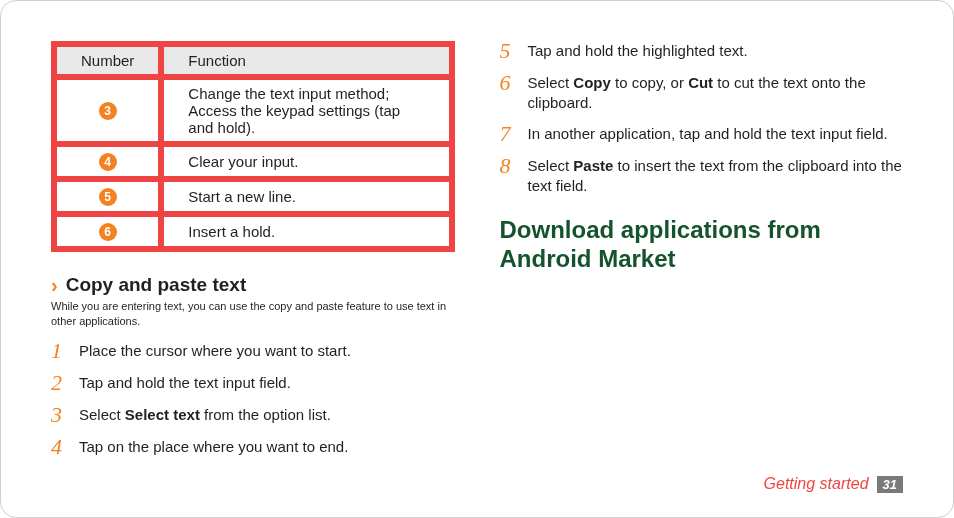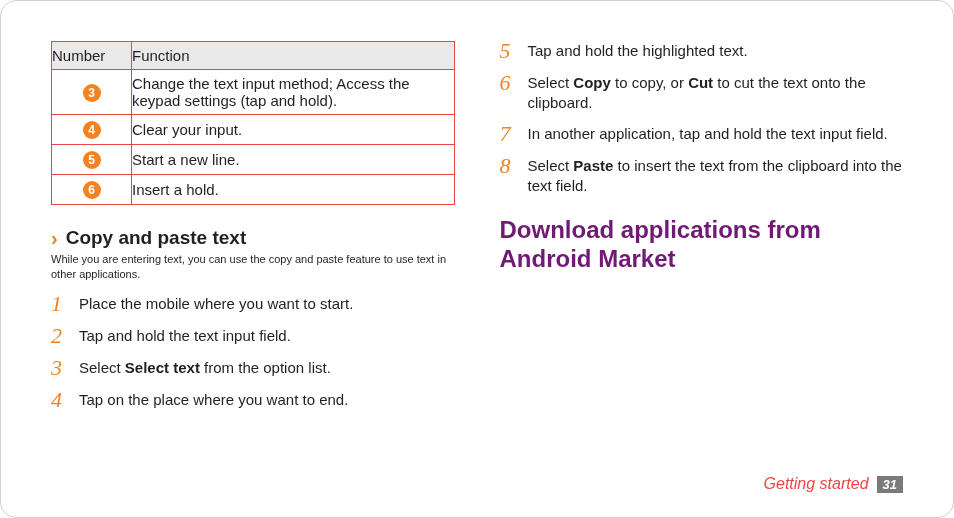--- a/index.html
+++ b/index.html
@@ -23,22 +23,22 @@
       flex: 1;
       min-width: 0;
     }
     
     table {
       width: 100%;
       border-collapse: collapse;
       font-size: 15px;
     }
     th, td {
-      border: 1px solid #ef4444;
-      padding: 5px 0;
+      border: 6px solid #ef4444;
+      padding: 5px 24px;
       text-align: left;
       vertical-align: middle;
       margin-top: 16px;
     }
     th {
       background: #e9e9e9;
       font-weight: 400;
     }
     td.numcell {
       text-align: center;
@@ -98,21 +98,21 @@
       color: #f58220;
       min-width: 18px;
       line-height: 1;
       position: relative;
       top: -1px;
     }
     .bold { font-weight: 700; }
     .steptext { flex: 1; }
     
     h2.section {
-      color: #701a75;
+      color: #14532d;
       font-size: 24px;
       font-weight: 700;
       line-height: 1.2;
       margin-top: 20px;
       margin-bottom: 4px;
     }
     
     .footer {
       position: absolute;
       bottom: 24px;
@@ -170,21 +170,21 @@
 
     <div class="subhead">
       <span class="chev">›</span>
       <h3>Copy and paste text</h3>
     </div>
     <p class="para">While you are entering text, you can use the copy and paste feature to use text in other applications.</p>
 
     <div class="steps">
       <div class="step">
         <span class="stepnum">1</span>
-        <span class="steptext"><span>Place the mobile where you want to start.</span><span class="bold"></span><span></span></span>
+        <span class="steptext"><span>Place the cursor where you want to start.</span><span class="bold"></span><span></span></span>
       </div>
       <div class="step">
         <span class="stepnum">2</span>
         <span class="steptext"><span>Tap and hold the text input field.</span><span class="bold"></span><span></span></span>
       </div>
       <div class="step">
         <span class="stepnum">3</span>
         <span class="steptext"><span>Select </span><span class="bold">Select text</span><span> from the option list.</span></span>
       </div>
       <div class="step">

